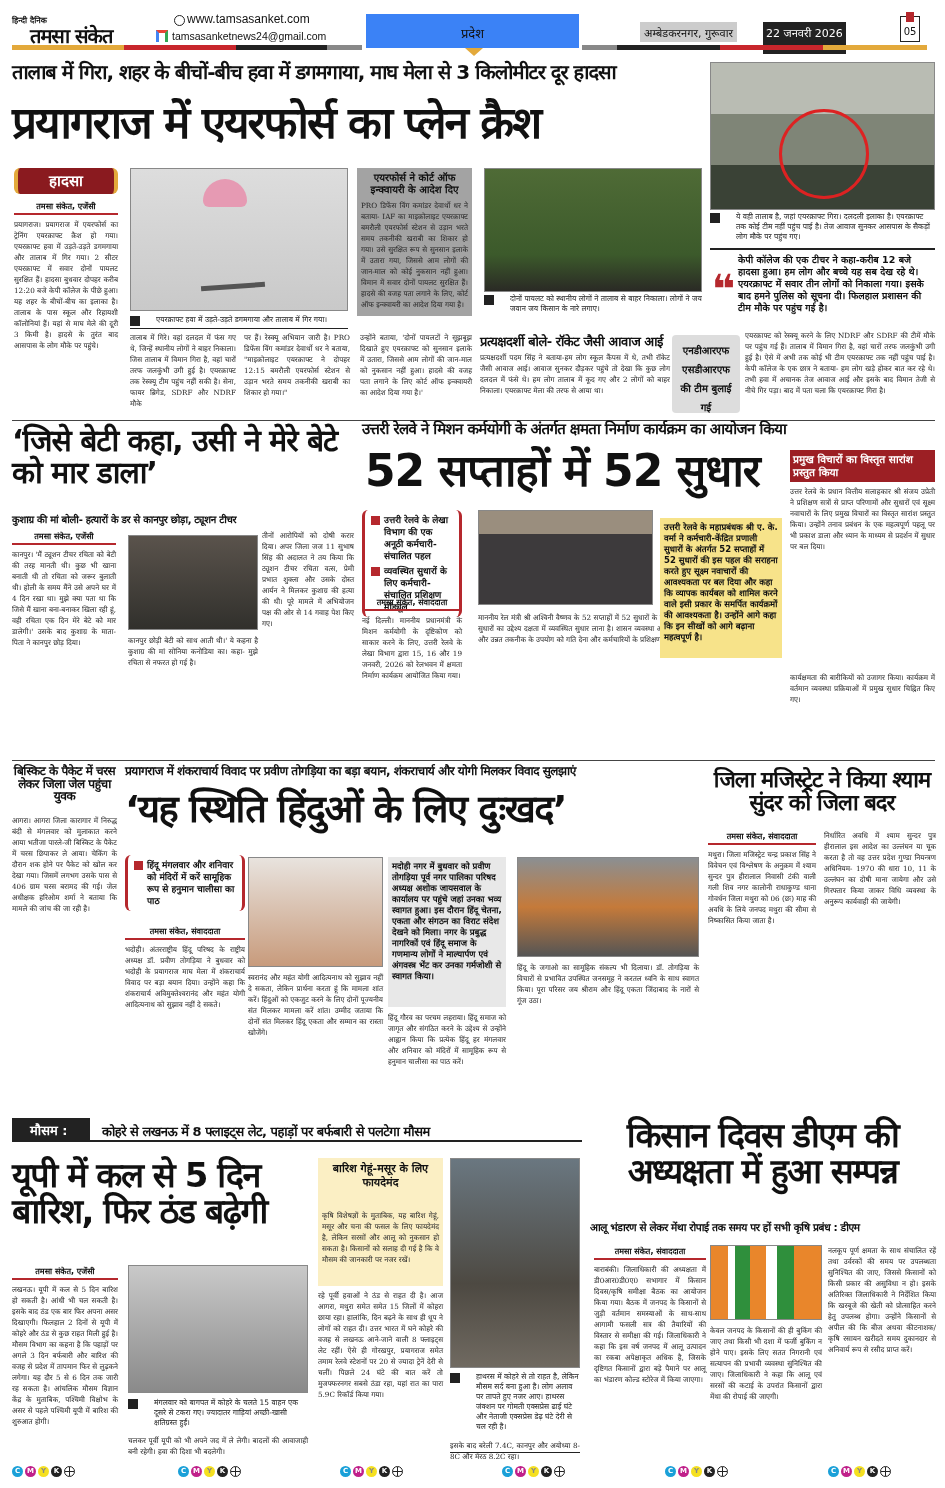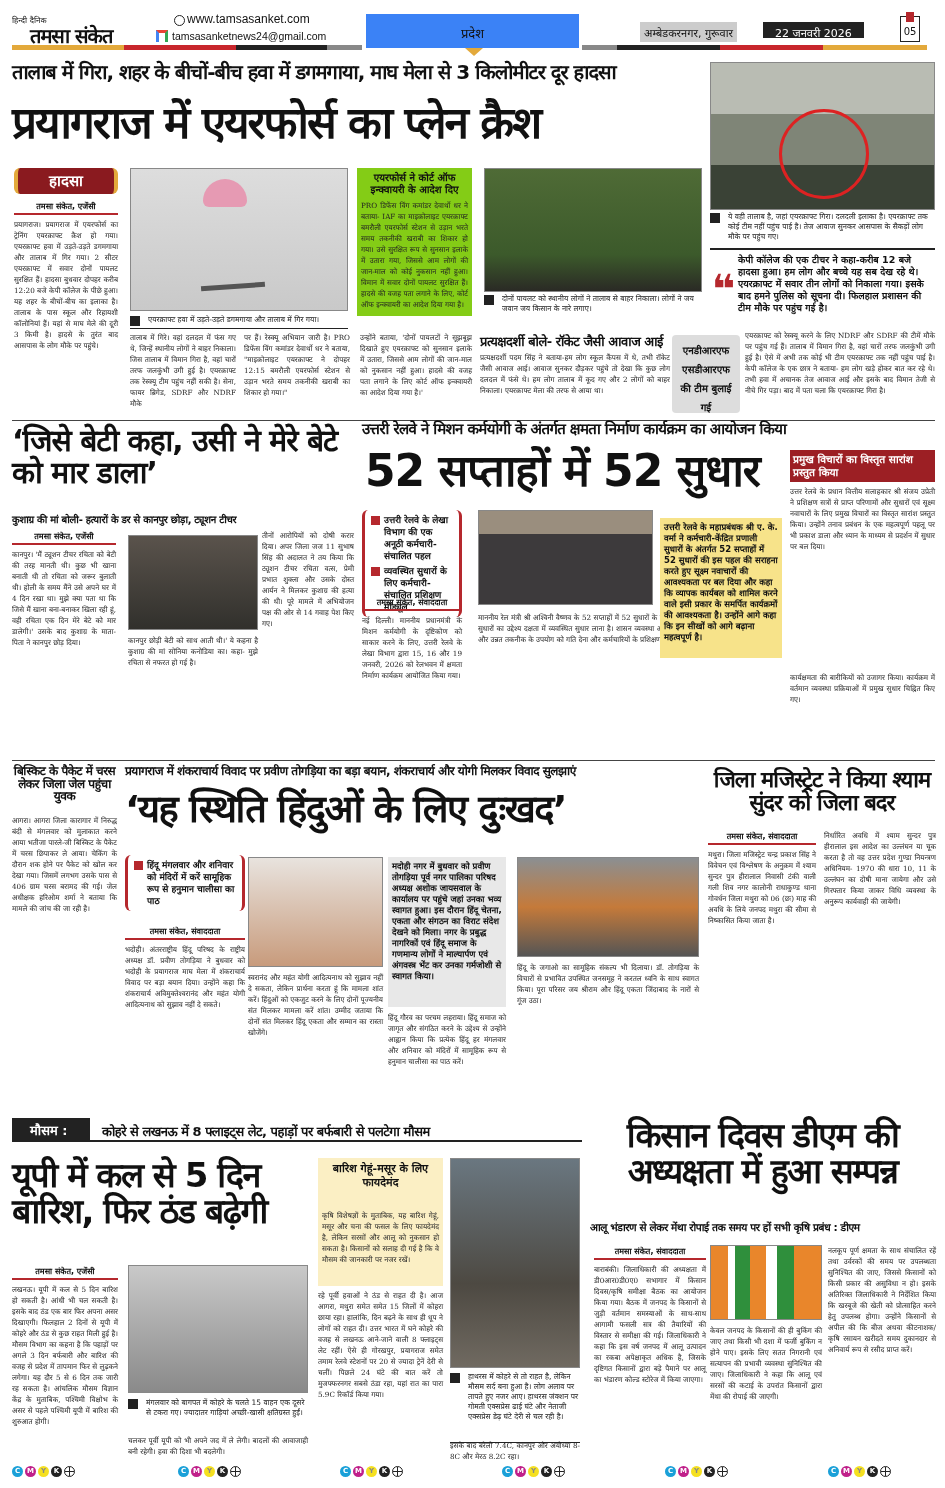--- a/index.html
+++ b/index.html
@@ -1,52 +1,52 @@
 <!DOCTYPE html>
 <html><head>
 <meta charset="utf-8">
 <style>
 *{box-sizing:border-box;margin:0;padding:0}
 body{width:945px;height:1488px;background:#fff;font-family:"DejaVu Sans",sans-serif;color:#111;position:relative;overflow:hidden}
 .abs{position:absolute}
 .hl{font-family:"DejaVu Sans",sans-serif;font-weight:bold;color:#111;line-height:1.05;letter-spacing:-1px}
 .body-text{font-family:"DejaVu Serif",serif;font-size:7.2px;line-height:11px;color:#222;text-align:justify}
 .byline{font-size:8px;font-weight:bold;border-bottom:2px solid #b5282d;padding-bottom:2px;text-align:center;margin-bottom:4px}
-.caption{font-size:7.5px;line-height:10px;color:#222;display:flex;gap:8px}
+.caption{font-size:7.5px;line-height:10px;color:#222;display:flex;gap:16px}
 .caption .sq{width:10px;height:10px;background:#222;flex:none;margin-top:1px}
 .photo{background:linear-gradient(135deg,#8c8c80,#5e6357);border:1px solid #888}
 .rule{height:2px;background:#222}
 .cmyk{display:flex;gap:2px;align-items:center}
 .cmyk span{width:11px;height:11px;border-radius:50%;font-size:7px;color:#fff;text-align:center;line-height:11px;font-weight:bold}
 .cmyk .c{background:#1aa0d8}.cmyk .m{background:#c0208a}.cmyk .y{background:#f5e020;color:#888}.cmyk .k{background:#222}
 .cmyk .reg{width:11px;height:11px;border:1px solid #222;border-radius:50%;position:relative}
 .cmyk .reg::before{content:"";position:absolute;left:4px;top:0;width:1px;height:9px;background:#222}
 .cmyk .reg::after{content:"";position:absolute;top:4px;left:0;height:1px;width:9px;background:#222}
 .bullet-box{border-left:3px solid #b5282d;border-right:3px solid #b5282d;border-radius:6px;padding:4px 6px;font-weight:bold;font-size:9px;line-height:12px}
 .bullet-box .it{display:flex;gap:4px}
 .bullet-box .it i{width:9px;height:9px;background:#b5282d;flex:none;margin-top:2px}
 .yellowbox{background:#f7e38a;font-weight:bold;font-size:10px;line-height:13px;padding:4px}
-.shade{background:#84cc16}
+.shade{background:#a3a3a3}
 </style>
 </head>
 <body>
 
 <div class="abs" style="left:0;top:0;width:945px;height:52px">
-  <div class="abs" style="left:12px;top:14px;font-size:8px;font-weight:normal">हिन्दी दैनिक</div>
+  <div class="abs" style="left:12px;top:14px;font-size:8px;font-weight:bold">हिन्दी दैनिक</div>
   <div class="abs" style="left:30px;top:22px;font-size:20px;font-weight:bold;letter-spacing:-1px">तमसा संकेत</div>
   <div class="abs" style="left:156px;top:30px;width:12px;height:12px;border-left:3px solid #4285f4;border-right:3px solid #34a853;border-top:3px solid #ea4335"></div>
   <div class="abs" style="left:174px;top:15px;width:11px;height:11px;border:1.5px solid #222;border-radius:50%"></div>
   <div class="abs" style="left:187px;top:12px;font-size:12px;font-family:'Liberation Sans',sans-serif">www.tamsasanket.com</div>
   <div class="abs" style="left:172px;top:30px;font-size:10.5px;font-family:'Liberation Sans',sans-serif">tamsasanketnews24@gmail.com</div>
   <div class="abs" style="left:366px;top:14px;width:213px;height:34px;background:#3b82f6;text-align:center">
     <span style="font-size:13px;line-height:40px">प्रदेश</span>
   </div>
   <div class="abs" style="left:465px;top:48px;width:0;height:0;border-left:9px solid transparent;border-right:9px solid transparent;border-top:8px solid #e3a93b"></div>
   <div class="abs" style="left:640px;top:22px;background:#ccc;font-size:11px;padding:3px 4px;height:20px">अम्बेडकरनगर, गुरूवार</div>
-  <div class="abs" style="left:763px;top:22px;background:#222;color:#fff;font-size:11px;padding:3px 12px;height:16px">22 जनवरी 2026</div>
+  <div class="abs" style="left:763px;top:22px;background:#222;color:#fff;font-size:11px;padding:3px 3px;height:32px">22 जनवरी 2026</div>
   <div class="abs" style="left:900px;top:16px;width:20px;height:26px;border:1.5px solid #222;text-align:center;font-size:10px;padding-top:9px">
     <span>05</span>
   </div>
   <div class="abs" style="left:906px;top:12px;width:8px;height:10px;background:#b5282d"></div>
   <div class="abs" style="left:12px;top:45px;width:350px;height:5px;background:linear-gradient(90deg,#e3a93b 0 32%,#c8262c 32% 64%,#222 64% 90%,#888 90%)"></div>
   <div class="abs" style="left:582px;top:45px;width:345px;height:5px;background:linear-gradient(90deg,#888 0 10%,#222 10% 40%,#c8262c 40% 70%,#e3a93b 70%)"></div>
 </div>
 
 <div class="abs hl" style="left:12px;top:62px;width:690px;font-size:20px">तालाब में गिरा, शहर के बीचों-बीच हवा में डगमगाया, माघ मेला से 3 किलोमीटर दूर हादसा</div>
 <div class="abs hl" style="left:12px;top:100px;width:690px;font-size:44px;letter-spacing:-2px">प्रयागराज में एयरफोर्स का प्लेन क्रैश</div>

